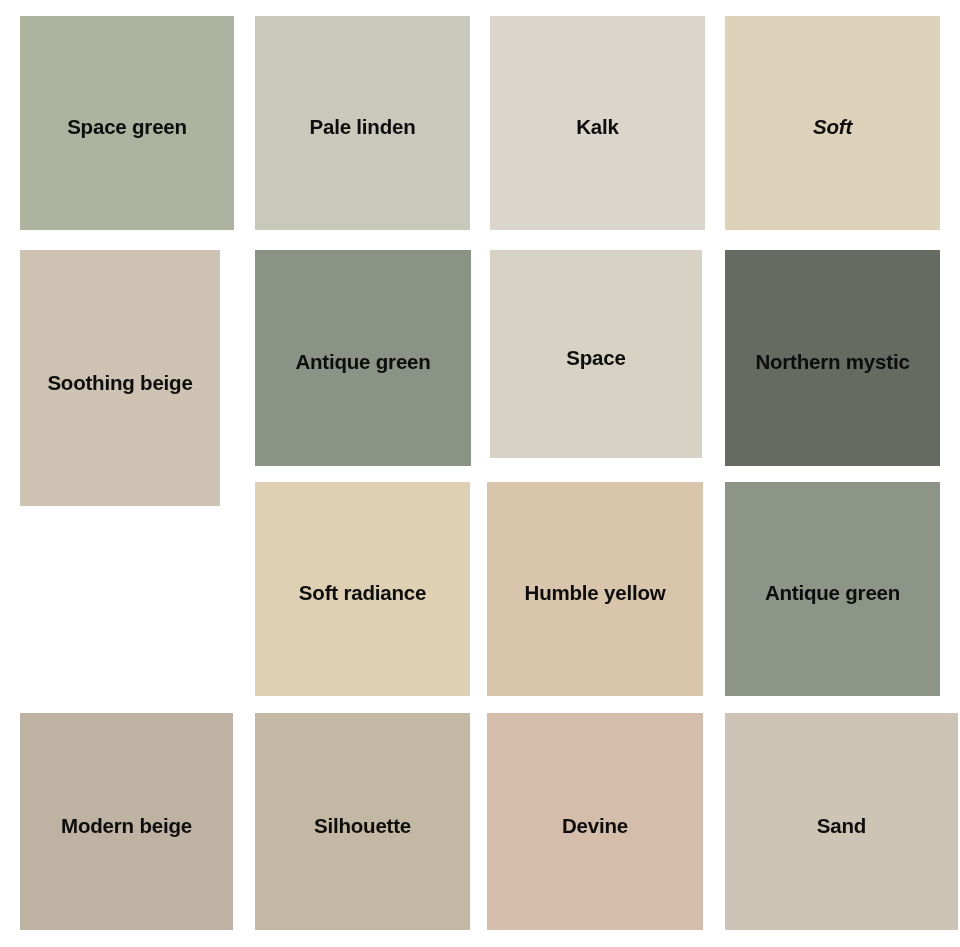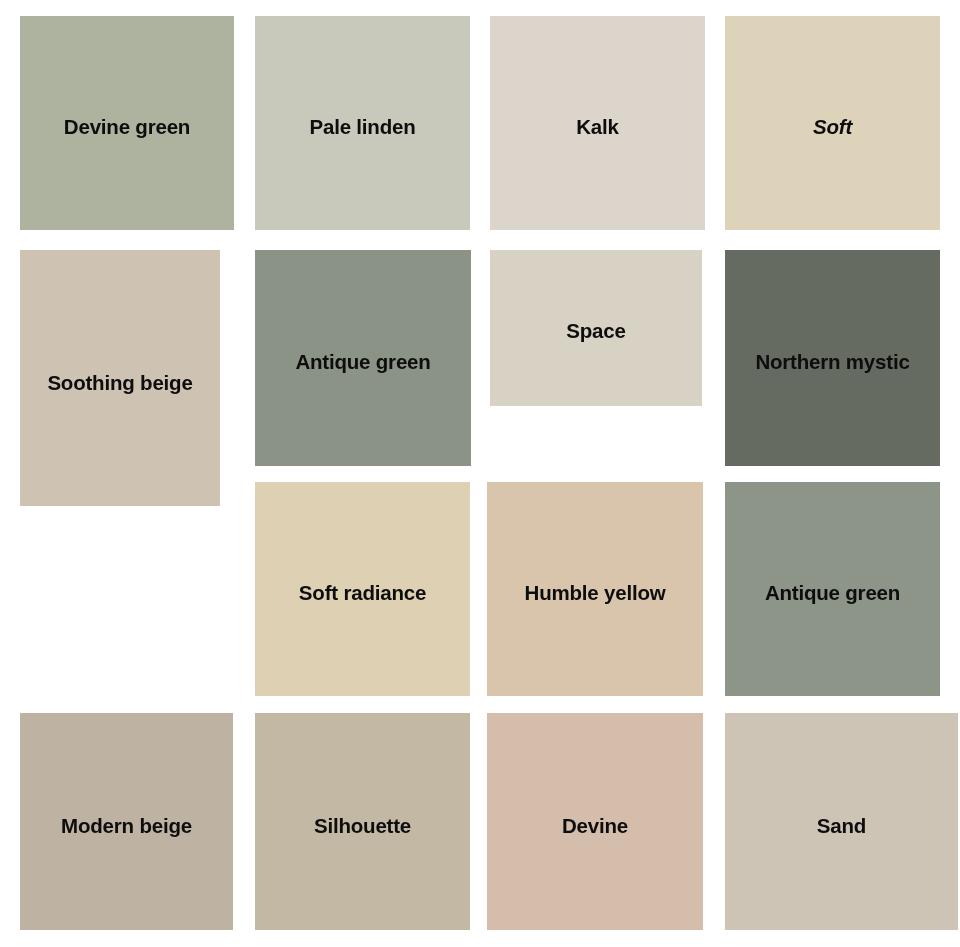--- a/index.html
+++ b/index.html
@@ -52,21 +52,21 @@
     text-align: center;
     pointer-events: none;
   }
 </style>
 </head>
 <body>
 
 <div id="swatch-grid" style="background: rgb(255, 255, 255);">
     <div class="swatch" style="left: 20px; top: 16px; width: 214px; height: 214px;">
       <div class="swatch-color" style="background: rgb(173, 179, 159);"></div>
-      <div class="swatch-label" style="color: rgb(13, 13, 13);">Devine green</div>
+      <div class="swatch-label" style="color: rgb(13, 13, 13);">Space green</div>
     </div>
     <div class="swatch" style="left: 255px; top: 16px; width: 215px; height: 214px;">
       <div class="swatch-color" style="background: rgb(200, 200, 187);"></div>
       <div class="swatch-label" style="color: rgb(13, 13, 13);">Pale linden</div>
     </div>
     <div class="swatch" style="left: 490px; top: 16px; width: 215px; height: 214px;">
       <div class="swatch-color" style="background: rgb(220, 213, 203);"></div>
       <div class="swatch-label" style="color: rgb(13, 13, 13);">Kalk</div>
     </div>
     <div class="swatch" style="left: 725px; top: 16px; width: 215px; height: 214px;">
@@ -74,21 +74,21 @@
       <div class="swatch-label" style="color: rgb(13, 13, 13); font-style: italic;">Soft</div>
     </div>
     <div class="swatch" style="left: 20px; top: 250px; width: 200px; height: 256px;">
       <div class="swatch-color" style="background: rgb(206, 195, 179);"></div>
       <div class="swatch-label" style="color: rgb(13, 13, 13);">Soothing beige</div>
     </div>
     <div class="swatch" style="left: 255px; top: 250px; width: 216px; height: 216px;">
       <div class="swatch-color" style="background: rgb(139, 146, 134);"></div>
       <div class="swatch-label" style="color: rgb(13, 13, 13);">Antique green</div>
     </div>
-    <div class="swatch" style="left: 490px; top: 250px; width: 212px; height: 156px;">
+    <div class="swatch" style="left: 490px; top: 250px; width: 212px; height: 208px;">
       <div class="swatch-color" style="background: rgb(216, 210, 197);"></div>
       <div class="swatch-label" style="color: rgb(13, 13, 13);">Space</div>
     </div>
     <div class="swatch" style="left: 725px; top: 250px; width: 215px; height: 216px; border-radius: 26px;">
       <div class="swatch-color" style="background: rgb(102, 107, 98);"></div>
       <div class="swatch-label" style="color: rgb(13, 13, 13);">Northern mystic</div>
     </div>
     <div class="swatch" style="left: 255px; top: 482px; width: 215px; height: 214px;">
       <div class="swatch-color" style="background: rgb(222, 208, 179);"></div>
       <div class="swatch-label" style="color: rgb(13, 13, 13);">Soft radiance</div>

